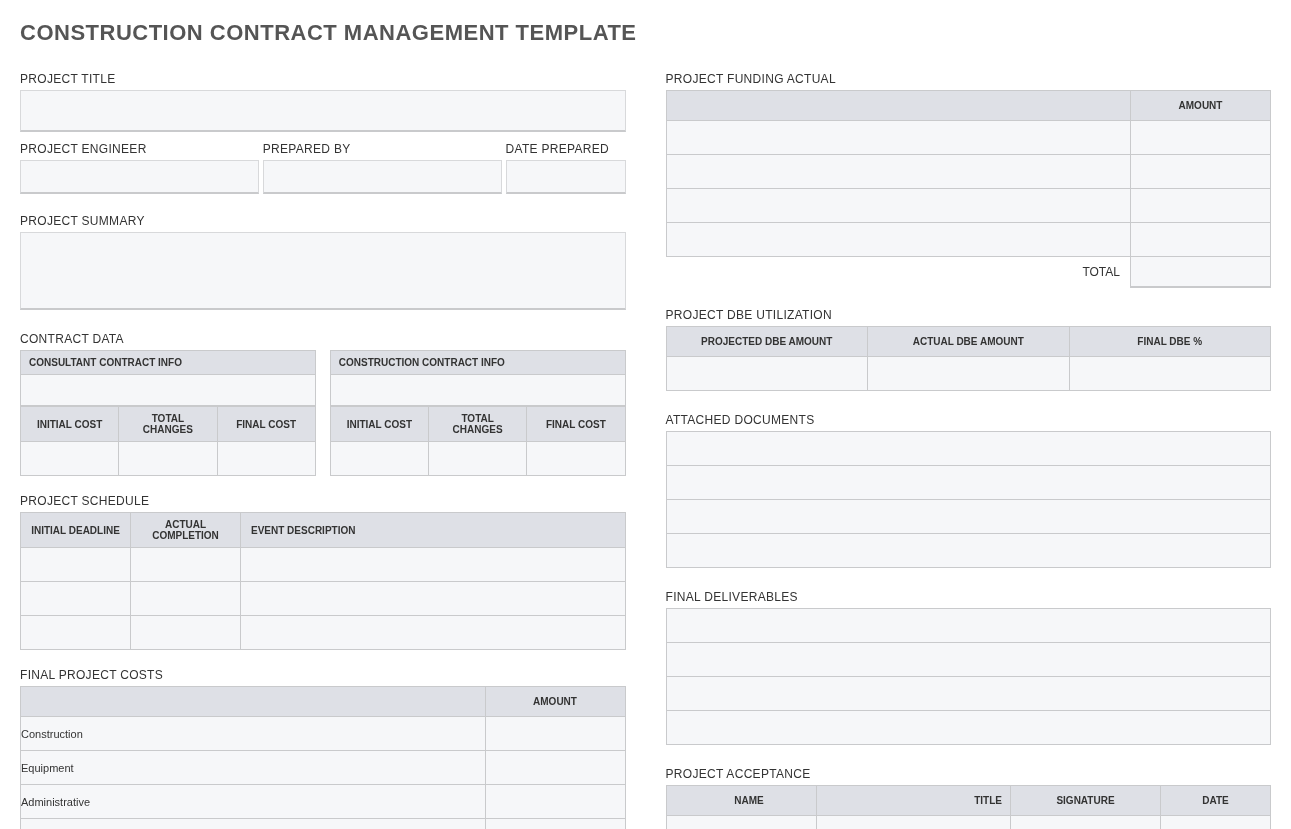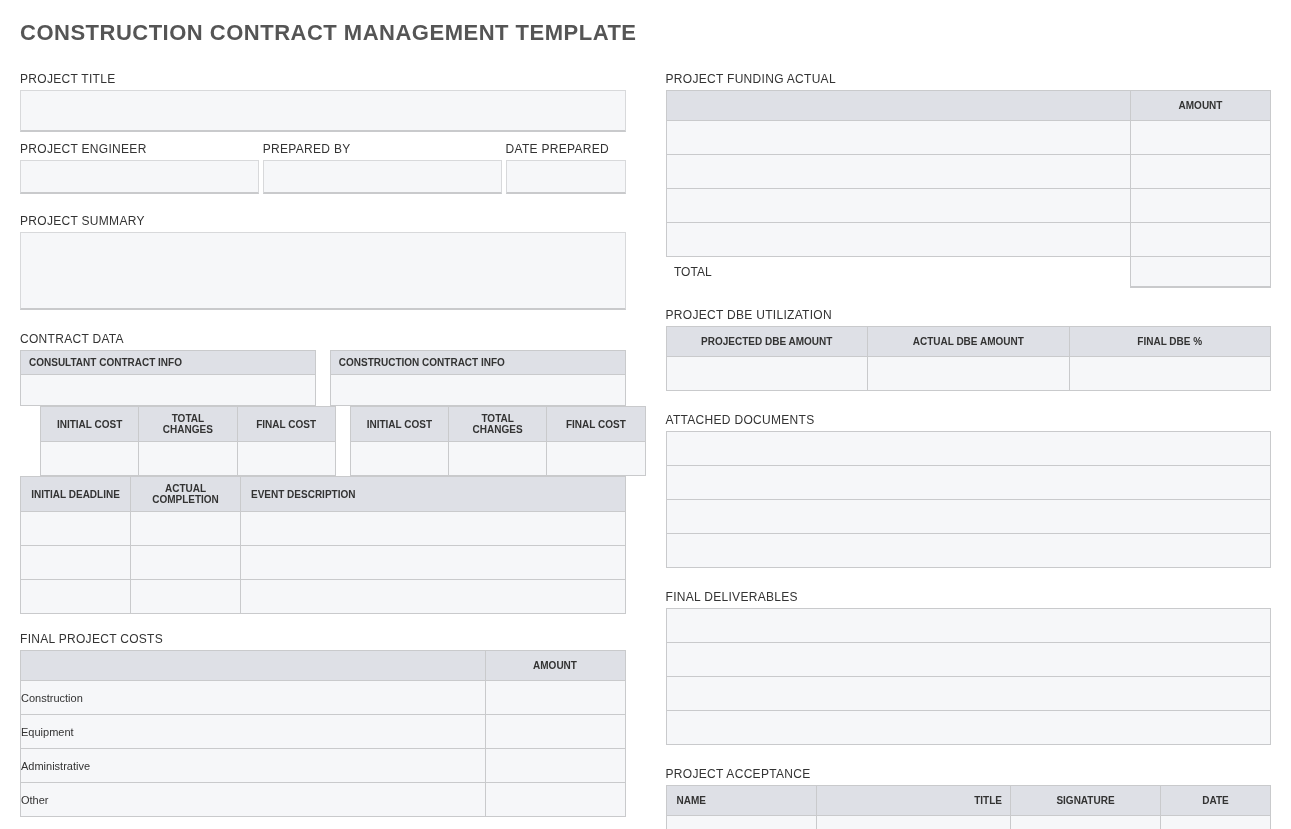--- a/index.html
+++ b/index.html
@@ -57,21 +57,21 @@
   th {
     background: #dee0e6;
     font-weight: 700;
     font-size: 10px;
   }
   td.blank { background: #f6f7f9; height: 34px; }
   td.left { text-align: left; background: #f6f7f9; padding-left: 0; }
   td.totcell {
     border: none;
     background: transparent;
-    text-align: left;
+    text-align: right;
     padding-right: 10px;
     font-size: 12px;
   }
   td.grey { background: #f6f7f9; }
 
   .section-pair { display: flex; gap: 14px; }
   .section-pair > div { flex: 1; }
 
   .infohead {
     background: #dee0e6;
@@ -79,21 +79,21 @@
     border-bottom: none;
     padding: 6px 8px;
     font-size: 10px;
     font-weight: 700;
   }
   .infobody {
     border: 1px solid #c9cacc;
     background: #f6f7f9;
     height: 32px;
   }
-  .subtable { margin-top: 0; margin-left: 20px; }
+  .subtable { margin-top: 0; }
 
   .funding th:first-child { border-right: 1px solid #c9cacc; }
   .doclist td { background: #f6f7f9; height: 34px; }
 </style>
 </head>
 <body>
 
 <h1>CONSTRUCTION CONTRACT MANAGEMENT TEMPLATE</h1>
 
 <div class="page">
@@ -154,20 +154,21 @@
           <tr>
             <td class="blank"></td>
             <td class="blank"></td>
             <td class="blank"></td>
           </tr>
         </tbody>
           </table>
       </div>
     </div>
 
+    <div class="label" style="margin-top:18px">PROJECT SCHEDULE</div>
     <table>
       <colgroup>
           <col style="width:110px">
           <col style="width:110px">
           <col>
         </colgroup>
       <tbody>
           <tr>
         <th>INITIAL DEADLINE</th>
         <th>ACTUAL COMPLETION</th>
@@ -315,21 +316,21 @@
     <div class="label" style="margin-top:22px">PROJECT ACCEPTANCE</div>
     <table>
       <colgroup>
           <col style="width:150px">
           <col>
           <col style="width:150px">
           <col style="width:110px">
         </colgroup>
       <tbody>
           <tr>
-        <th style="text-align:left;padding-left:10px">NAME</th>
+        <th style="text-align:center;padding-left:24px">NAME</th>
         <th style="text-align:right;padding-left:10px">TITLE</th>
         <th>SIGNATURE</th>
         <th>DATE</th>
       </tr>
       <tr>
         <td class="blank" style="height:44px"></td>
         <td class="blank"></td>
         <td class="blank"></td>
         <td class="blank"></td>
       </tr>

